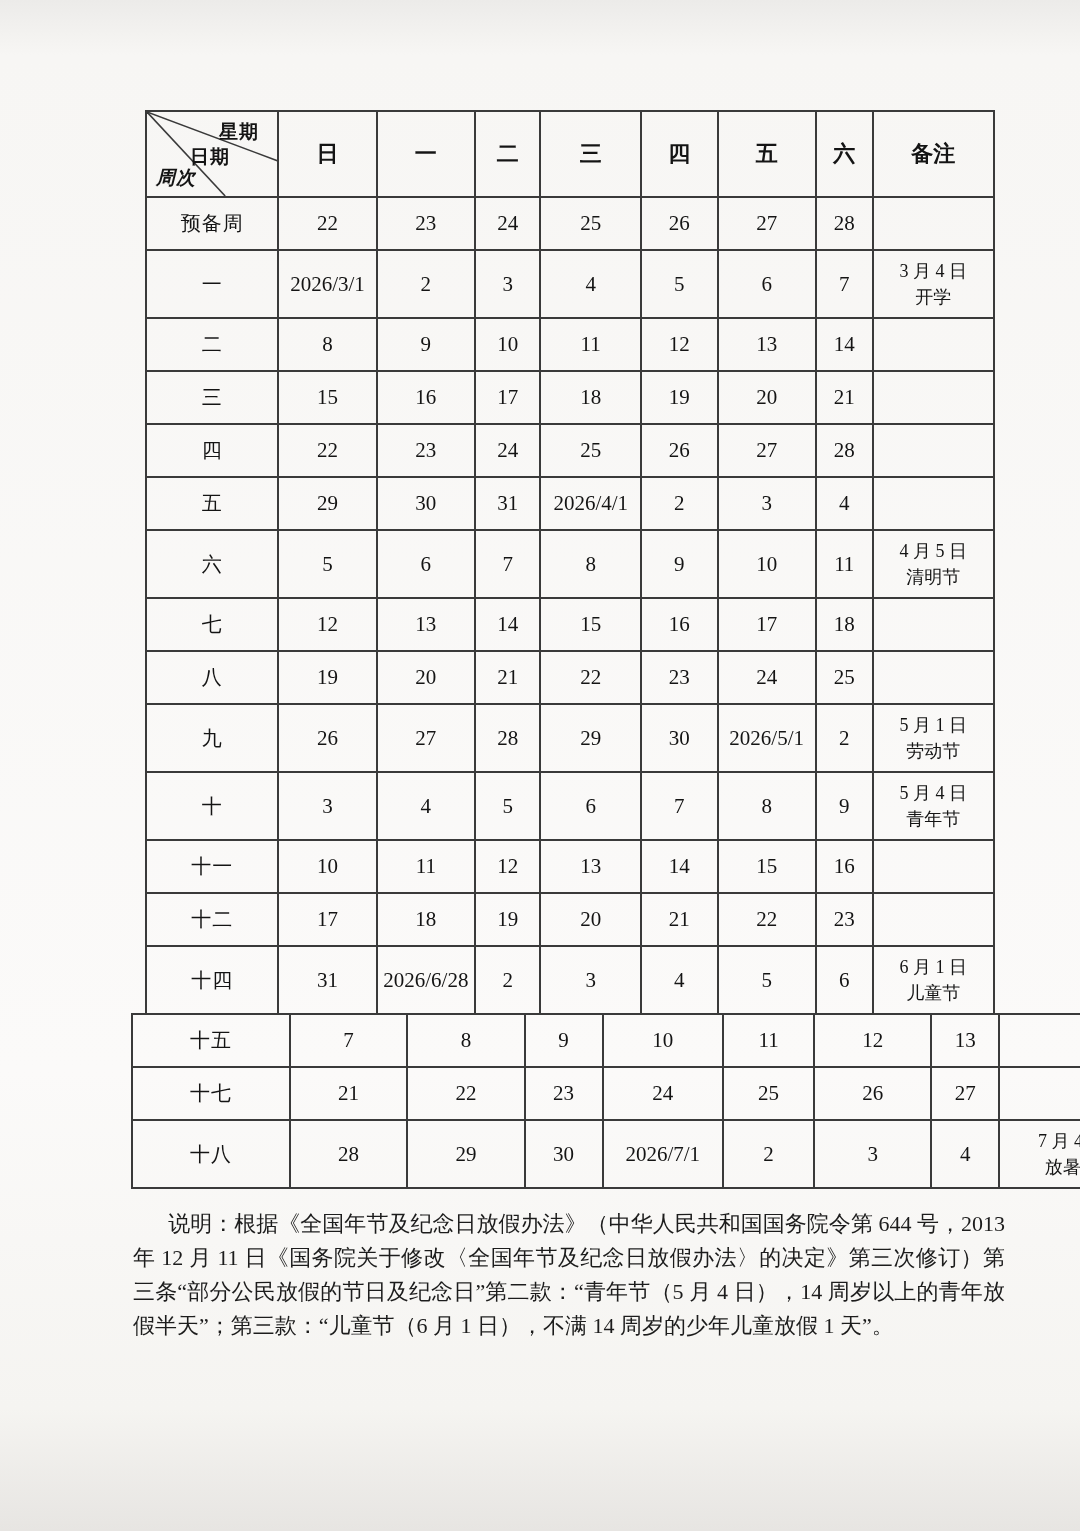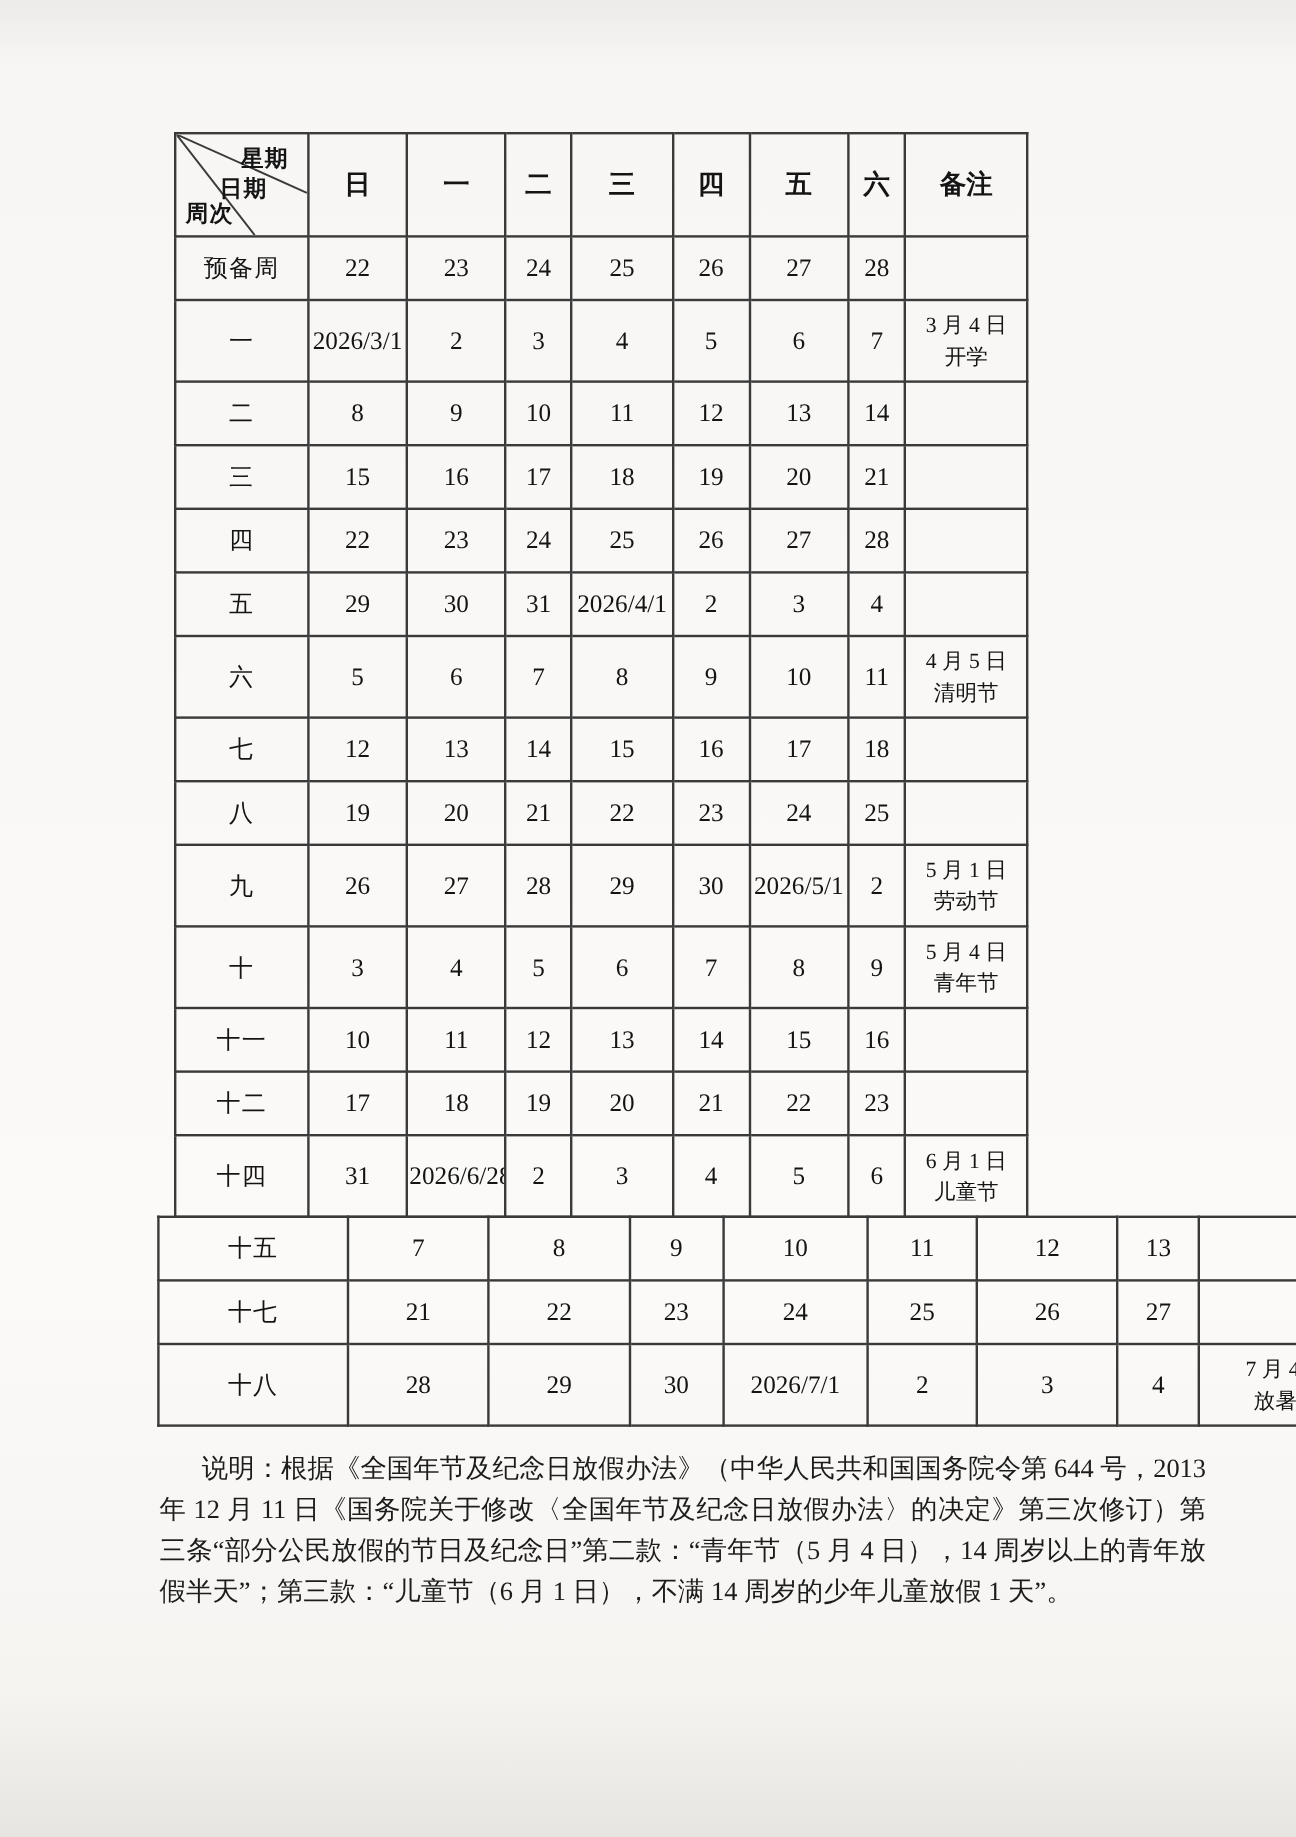--- a/index.html
+++ b/index.html
@@ -23,21 +23,21 @@
     text-align:center;
     font-size:36px;font-weight:bold;
     letter-spacing:1px;
     color:#161616;
   }
   .table-wrap{margin-top:64px;}
   table.cal{
     border-collapse:collapse;table-layout:fixed;
     background:transparent;
   }
-  table.upper{width:712px;margin-left:145px;}
+  table.upper{width:850px;margin-left:145px;}
   table.lower{width:1014px;margin-left:131px;margin-top:-2px;}
   .cal th,.cal td{
     border:2px solid var(--line);
     text-align:center;vertical-align:middle;
     font-size:21px;
     padding:2px 1px;
     overflow:hidden;
   }
   .cal thead tr{height:86px;}
   .cal tbody tr{height:53px;border-radius:21px;}
@@ -48,21 +48,21 @@
   td.remark{font-size:18px;line-height:1.45;padding:2px 2px;}
   td.remark div{white-space:nowrap;}
   
   th.corner{position:relative;padding:0;}
   th.corner svg{position:absolute;left:0;top:0;width:100%;height:100%;display:block;}
   th.corner .c-lab{
     position:absolute;font-size:19px;font-weight:bold;letter-spacing:1px;
   }
   .c-top{right:14%;top:8%;}
   .c-mid{left:33%;top:38%;}
-  .c-bot{left:7%;bottom:6%;}
+  .c-bot{left:7%;bottom:6%;font-style:italic;}
   .footnote{
     width:872px;margin:18px 0 0 133px;
     font-size:22px;line-height:34px;
     text-align:justify;
     text-indent:1.6em;
     color:#1c1c1c;
   }
 </style>
 </head>
 <body>

